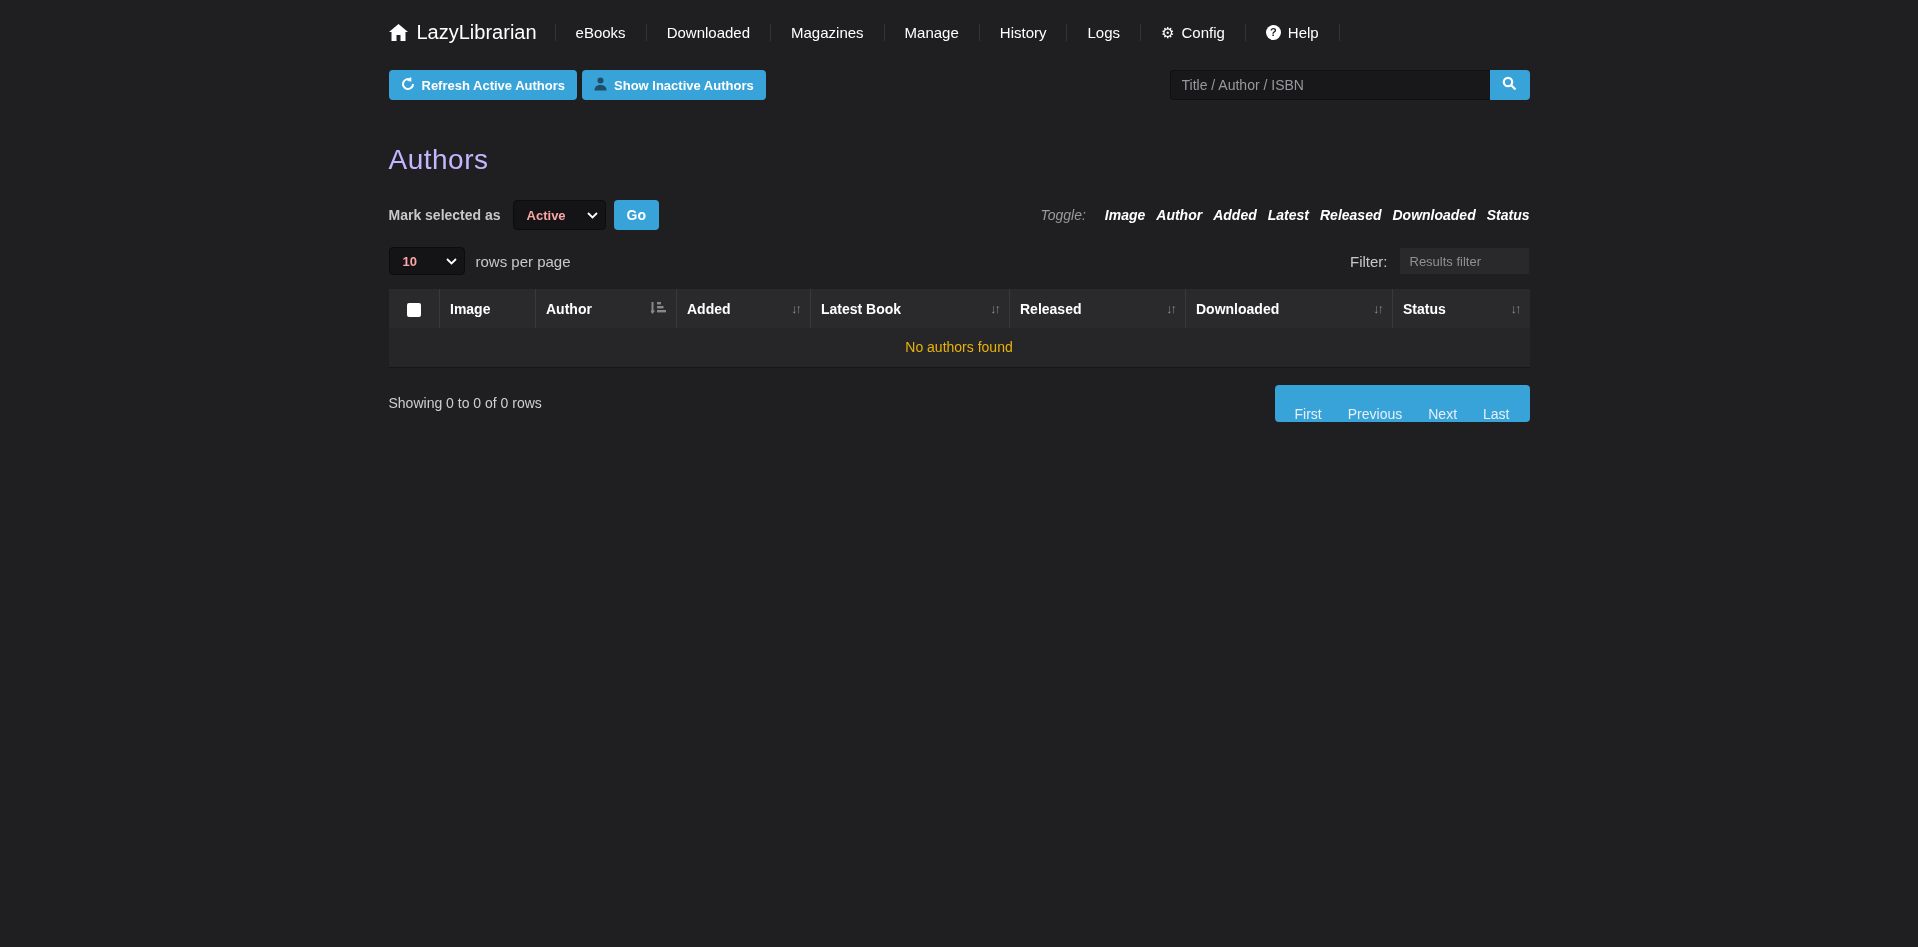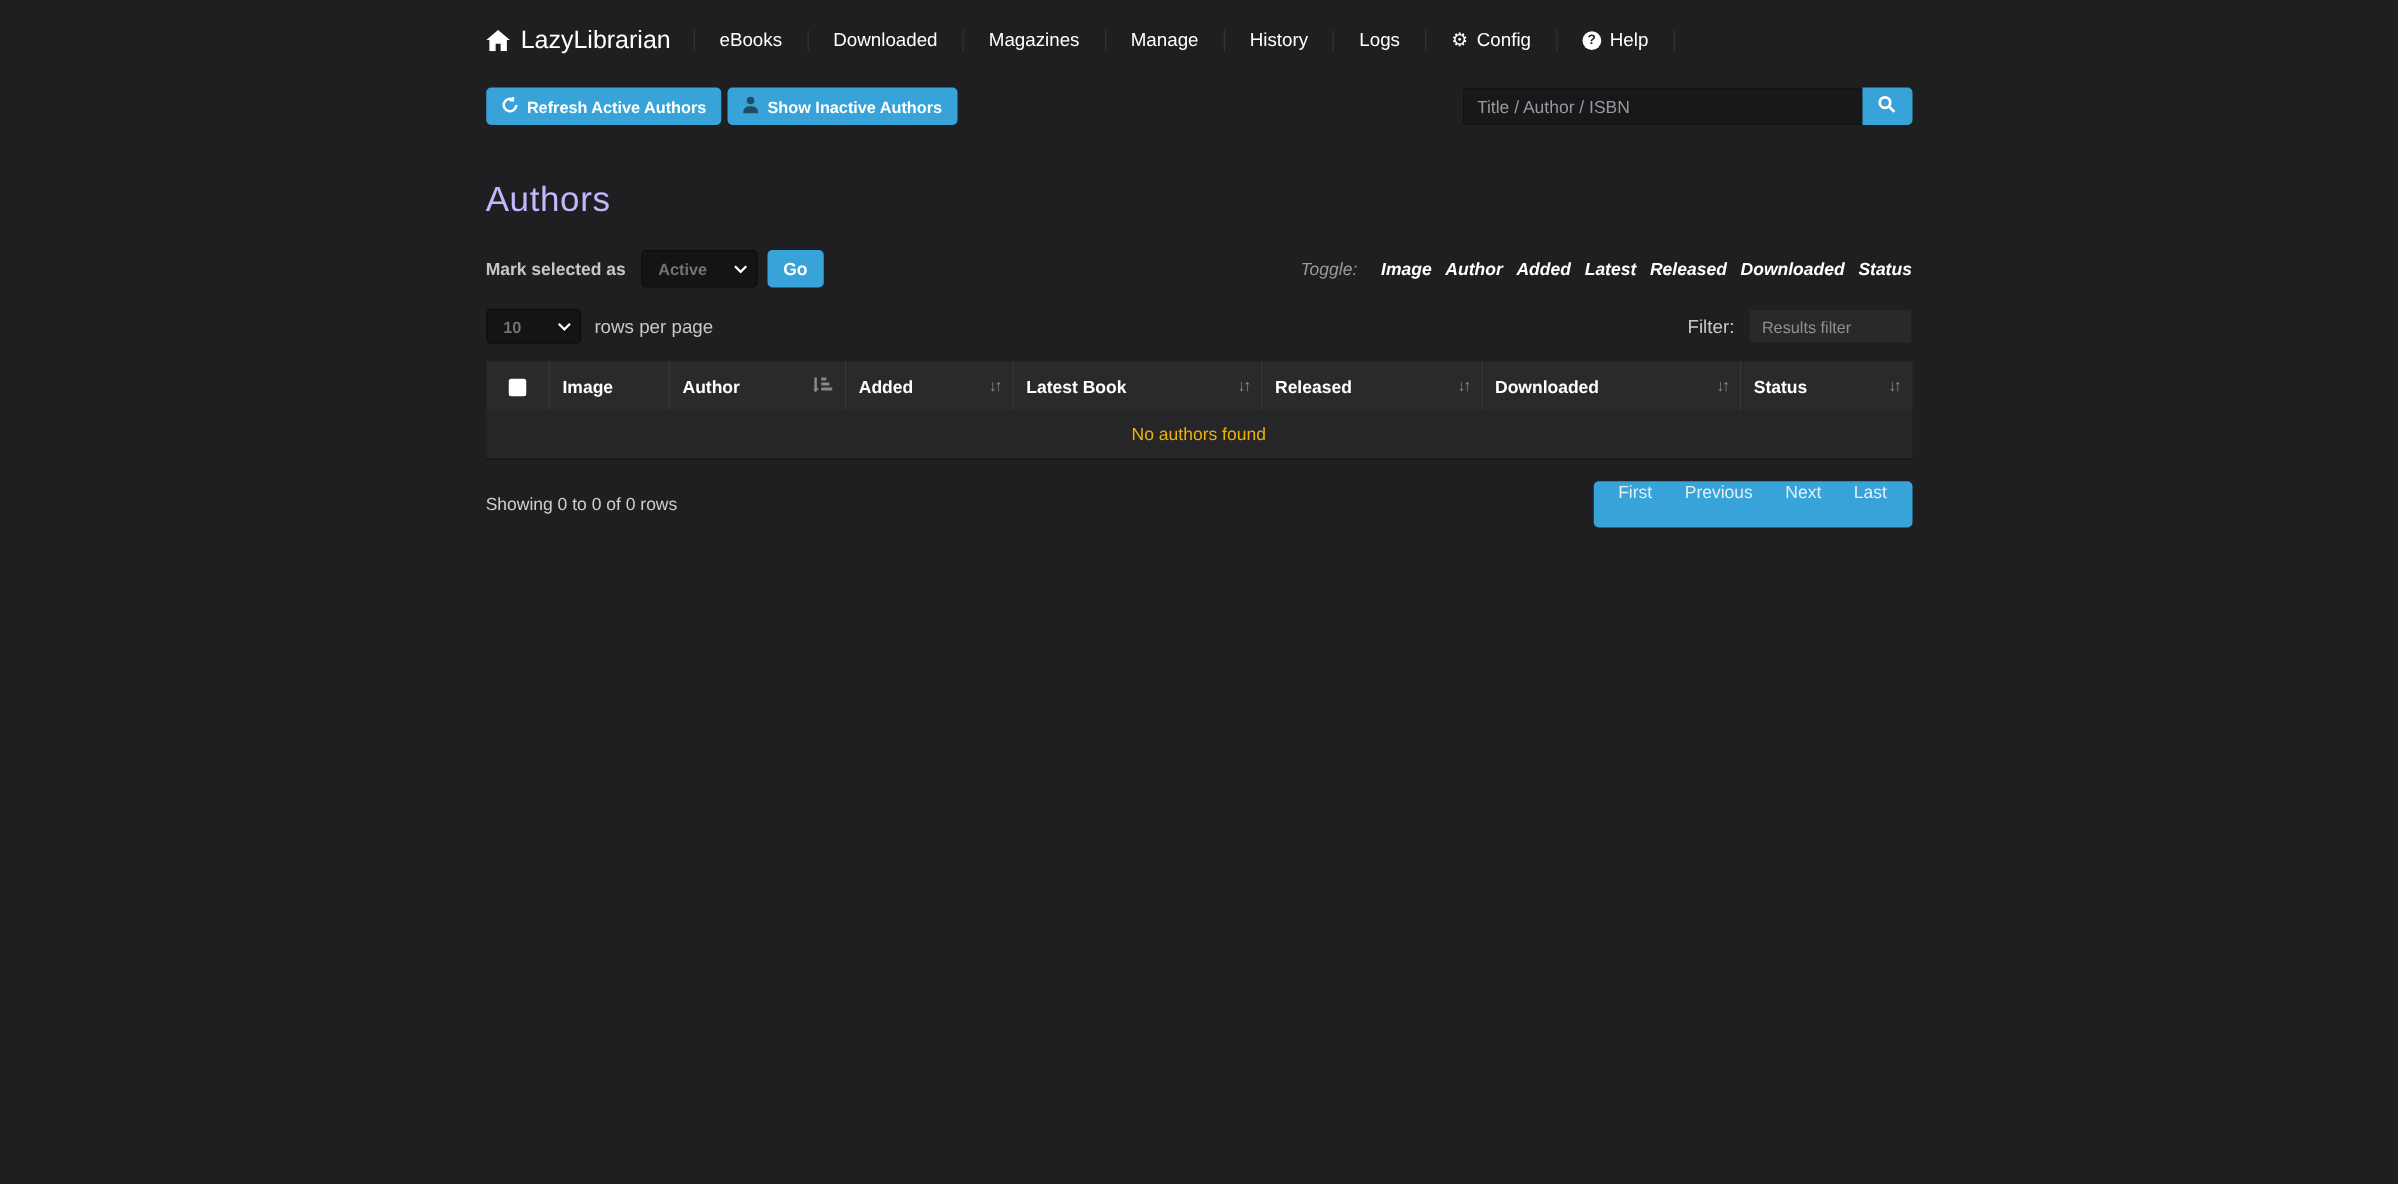--- a/index.html
+++ b/index.html
@@ -66,21 +66,21 @@
     color: #c4b5fd; letter-spacing: 0.5px;
   }
 
   
   .controls-row { display: flex; align-items: center; margin-top: 24px; }
   .mark-label { font-size: 14px; font-weight: bold; color: #c8c8ca; margin-right: 12px; }
   .fake-select {
     display: inline-flex; align-items: center; justify-content: space-between;
     background: #141416; border: 1px solid #0c0c0e; border-radius: 4px;
     height: 30px; padding: 0 7px 0 13px;
-    color: #737373; font-size: 13px; font-weight: bold; cursor: pointer;
+    color: #fca5a5; font-size: 13px; font-weight: bold; cursor: pointer;
   }
   .fake-select .chev { margin-left: 16px; display: flex; }
   .btn-go { margin-left: 8px; margin-right: 0; height: 30px; padding: 0 13px; font-size: 14px; }
   .toggle-group { margin-left: auto; display: flex; align-items: center; font-size: 14px; font-style: italic; }
   .toggle-label { color: #9b9b9d; margin-right: 8px; }
   .toggle-link { color: #ffffff; font-weight: bold; margin-left: 11px; cursor: pointer; text-decoration: none; }
 
   
   .listing-row { display: flex; align-items: center; margin-top: 17px; }
   .rows-select { width: 76px; height: 28px; font-weight: bold; }
@@ -110,21 +110,21 @@
   }
   .empty-row td {
     background: #262628; height: 39px; text-align: center;
     color: #eab308; font-size: 14px; border-bottom: 1px solid #161618;
   }
 
   
   .table-footer { display: flex; align-items: center; margin-top: 17px; }
   .showing { font-size: 14px; color: #cfcfd1; }
   .pagination {
-    margin-left: auto; display: flex; align-items: flex-start;
+    margin-left: auto; display: flex; align-items: flex-end;
     background: #38a3d8; border-radius: 4px; height: 37px; padding: 0 7px;
   }
   .page-link {
     color: #e6eff6; font-size: 14px; padding: 0 13px; cursor: pointer; text-decoration: none;
   }
   .icon-dark { color: rgba(0,0,0,0.55); }
 </style>
 </head>
 <body>
 

